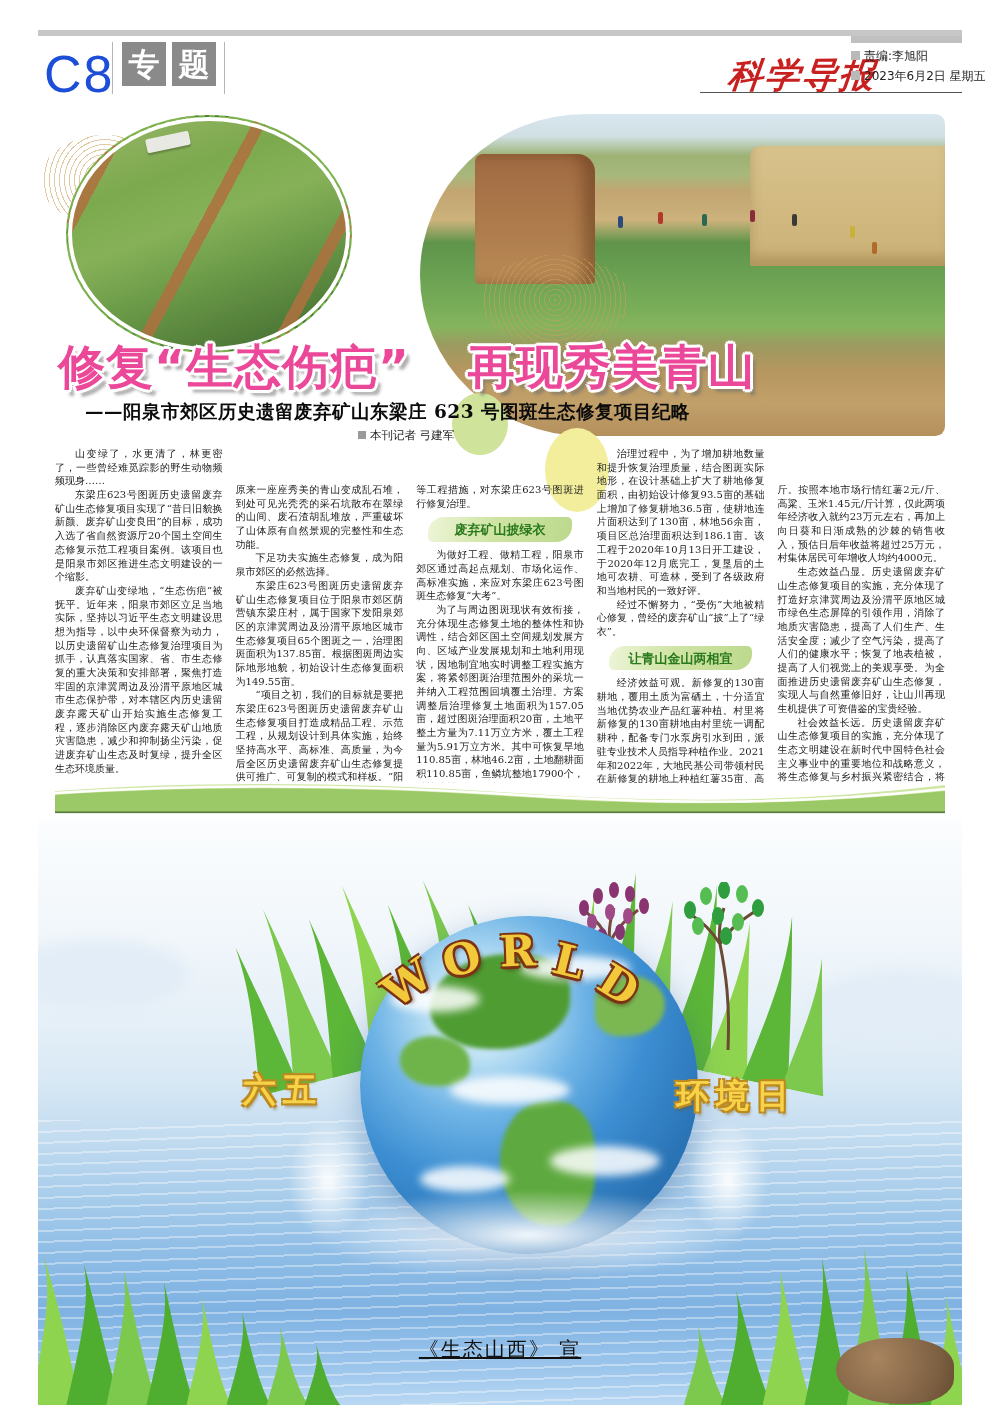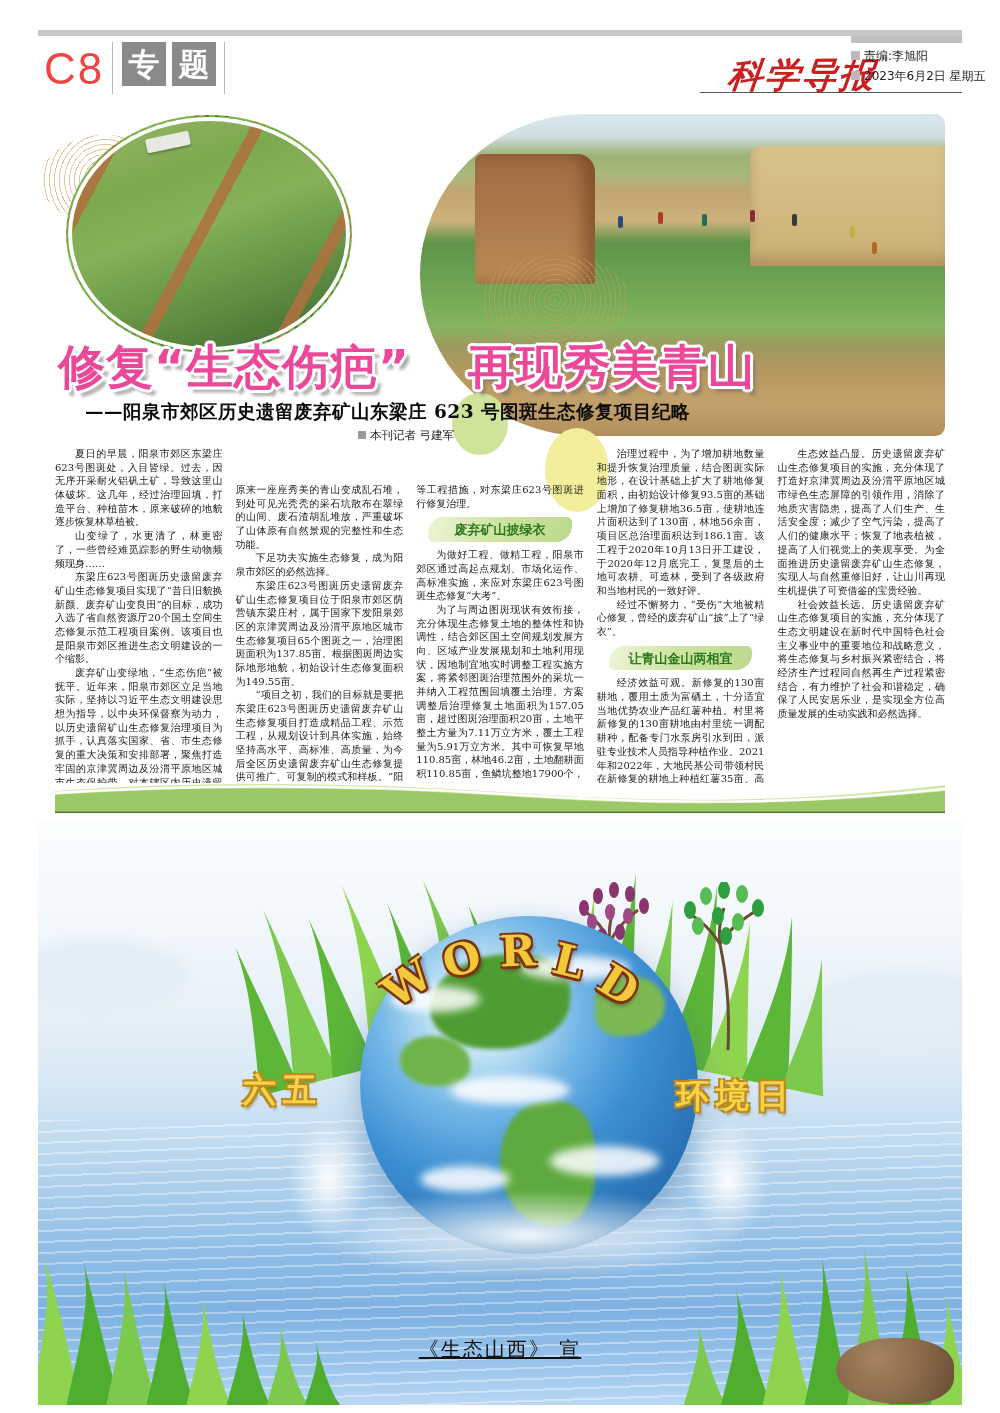--- a/index.html
+++ b/index.html
@@ -1,20 +1,20 @@
 <!DOCTYPE html>
 <html><head>
 <meta charset="utf-8">
 <style>
   html,body{margin:0;padding:0;background:#e8e8e8;}
   .page{position:relative;width:1000px;height:1413px;margin:0 auto;background:#ffffff;
         overflow:hidden;font-family:"DejaVu Sans",sans-serif;}
   
   .topbar{position:absolute;left:38px;top:30px;width:924px;height:6px;background:#c7c7c7;}
-  .edition{position:absolute;left:44px;top:44px;font-size:44px;color:#ef4444;
+  .edition{position:absolute;left:44px;top:44px;font-size:52px;color:#1d4ed8;
            font-family:"Liberation Sans",sans-serif;letter-spacing:2px;}
   .vline{position:absolute;top:42px;width:1px;height:52px;background:#b5b5b5;}
   .secbox{position:absolute;top:42px;width:44px;height:44px;background:#8a8a8a;color:#fff;
           font-weight:bold;font-size:31px;line-height:44px;text-align:center;}
   .masthead{position:absolute;left:728px;top:52px;font-size:35px;color:#c81f1f;
             font-family:"DejaVu Serif",serif;font-style:italic;font-weight:bold;
             transform:skewX(-6deg);letter-spacing:2px;}
   .infobar{position:absolute;left:851px;top:36px;width:111px;height:7px;background:#c0c0c0;}
   .inforow{position:absolute;left:851px;font-size:12px;color:#222;white-space:nowrap;}
   .inforow .sq{display:inline-block;width:9px;height:9px;background:#b9b9b9;margin-right:4px;}
@@ -139,21 +139,20 @@
   <div class="deco-ell" style="left:545px;top:428px;width:64px;height:84px;background:#f2ee9b;"></div>
 
   <div class="headline"><span>修复“生态伤疤”</span><span class="gap"></span><span>再现秀美青山</span></div>
   <div class="subtitle">——阳泉市郊区历史遗留废弃矿山东梁庄 623 号图斑生态修复项目纪略</div>
   <div class="byline">
     <span class="sq"></span><span>本刊记者  弓建军</span>
   </div>
 
   <div class="article">
     <div class="col">
-      <p>夏日的早晨，阳泉市郊区东梁庄623号图斑处，入目皆绿。过去，因无序开采耐火铝矾土矿，导致这里山体破坏。这几年，经过治理回填，打造平台、种植苗木，原来破碎的地貌逐步恢复林草植被。</p>
       <p>山变绿了，水更清了，林更密了，一些曾经难觅踪影的野生动物频频现身……</p>
       <p>东梁庄623号图斑历史遗留废弃矿山生态修复项目实现了“昔日旧貌换新颜、废弃矿山变良田”的目标，成功入选了省自然资源厅20个国土空间生态修复示范工程项目案例。该项目也是阳泉市郊区推进生态文明建设的一个缩影。</p>
       <p>废弃矿山变绿地，“生态伤疤”被抚平。近年来，阳泉市郊区立足当地实际，坚持以习近平生态文明建设思想为指导，以中央环保督察为动力，以历史遗留矿山生态修复治理项目为抓手，认真落实国家、省、市生态修复的重大决策和安排部署，聚焦打造牢固的京津冀周边及汾渭平原地区城市生态保护带，对本辖区内历史遗留废弃露天矿山开始实施生态修复工程，逐步消除区内废弃露天矿山地质灾害隐患，减少和抑制扬尘污染，促进废弃矿山生态及时复绿，提升全区生态环境质量。</p>
 
     </div>
     <div class="col">
       <p class="cont">原来一座座秀美的青山变成乱石堆，到处可见光秃秃的采石坑散布在翠绿的山间、废石渣胡乱堆放，严重破坏了山体原有自然景观的完整性和生态功能。</p>
       <p>下足功夫实施生态修复，成为阳泉市郊区的必然选择。</p>
       <p>东梁庄623号图斑历史遗留废弃矿山生态修复项目位于阳泉市郊区荫营镇东梁庄村，属于国家下发阳泉郊区的京津冀周边及汾渭平原地区城市生态修复项目65个图斑之一，治理图斑面积为137.85亩。根据图斑周边实际地形地貌，初始设计生态修复面积为149.55亩。</p>
       <p>“项目之初，我们的目标就是要把东梁庄623号图斑历史遗留废弃矿山生态修复项目打造成精品工程、示范工程，从规划设计到具体实施，始终坚持高水平、高标准、高质量，为今后全区历史遗留废弃矿山生态修复提供可推广、可复制的模式和样板。”阳泉市郊区自然资源局工作人员介绍道。</p>
@@ -167,20 +166,21 @@
       <p>为了与周边图斑现状有效衔接，充分体现生态修复土地的整体性和协调性，结合郊区国土空间规划发展方向、区域产业发展规划和土地利用现状，因地制宜地实时调整工程实施方案，将紧邻图斑治理范围外的采坑一并纳入工程范围回填覆土治理。方案调整后治理修复土地面积为157.05亩，超过图斑治理面积20亩，土地平整土方量为7.11万立方米，覆土工程量为5.91万立方米。其中可恢复旱地110.85亩，林地46.2亩，土地翻耕面积110.85亩，鱼鳞坑整地17900个，种植沙棘17900株。</p>
       <p>为确保工程按照规划设计进行，项目的具体承建和实施通过公开招投标方式依法由山西大地民基生态环境股份有限公司竞得。施工单位在进场后采取平行交叉作业、全天候施工的方式，在保证施工安全、工程质量的前提下，全力推进施工作业进度。同时建设、设计、监理等单位派遣技术人员驻场监督，遇到问题及时沟通、现场办公解决，倾力打造让当地村民、社会各界心中满意的精品农田、良心工程。</p>
     </div>
     <div class="col">
       <p>治理过程中，为了增加耕地数量和提升恢复治理质量，结合图斑实际地形，在设计基础上扩大了耕地修复面积，由初始设计修复93.5亩的基础上增加了修复耕地36.5亩，使耕地连片面积达到了130亩，林地56余亩，项目区总治理面积达到186.1亩。该工程于2020年10月13日开工建设，于2020年12月底完工，复垦后的土地可农耕、可造林，受到了各级政府和当地村民的一致好评。</p>
       <p>经过不懈努力，“受伤”大地被精心修复，曾经的废弃矿山“披”上了“绿衣”。</p>
       <div class="ph">让青山金山两相宜</div>
       <p>经济效益可观。新修复的130亩耕地，覆用土质为富硒土，十分适宜当地优势农业产品红薯种植。村里将新修复的130亩耕地由村里统一调配耕种，配备专门水泵房引水到田，派驻专业技术人员指导种植作业。2021年和2022年，大地民基公司带领村民在新修复的耕地上种植红薯35亩、高粱（2022年种植玉米）94亩等农作物，其余土地种植向日葵、沙棘等其他经济作物，经过精心种植、培护，各项作物均喜获大丰收。连续两年红薯亩产达到了2300斤，总产量为80050斤；高粱、玉米亩产为800斤，总产量为75200</p>
     </div>
     <div class="col">
+      <p class="cont">斤。按照本地市场行情红薯2元/斤、高粱、玉米1.45元/斤计算，仅此两项年经济收入就约23万元左右，再加上向日葵和日渐成熟的沙棘的销售收入，预估日后年收益将超过25万元，村集体居民可年增收人均约4000元。</p>
       <p>生态效益凸显。历史遗留废弃矿山生态修复项目的实施，充分体现了打造好京津冀周边及汾渭平原地区城市绿色生态屏障的引领作用，消除了地质灾害隐患，提高了人们生产、生活安全度；减少了空气污染，提高了人们的健康水平；恢复了地表植被，提高了人们视觉上的美观享受。为全面推进历史遗留废弃矿山生态修复，实现人与自然重修旧好，让山川再现生机提供了可资借鉴的宝贵经验。</p>
       <p>社会效益长远。历史遗留废弃矿山生态修复项目的实施，充分体现了生态文明建设在新时代中国特色社会主义事业中的重要地位和战略意义，将生态修复与乡村振兴紧密结合，将经济生产过程同自然再生产过程紧密结合，有力维护了社会和谐稳定，确保了人民安居乐业，是实现全方位高质量发展的生动实践和必然选择。</p>
 
     </div>
   </div>
 
   <div class="wave">
     <svg width="890" height="36" viewBox="0 0 890 36">
       <path d="M0,12 C140,2 300,3 445,13 C590,23 720,26 890,6 L890,34 L0,34 Z" fill="#cfe6a4"></path>
       <path d="M0,16 C150,6 310,8 450,17 C600,27 730,28 890,12 L890,34 L0,34 Z" fill="#9cc968"></path>

